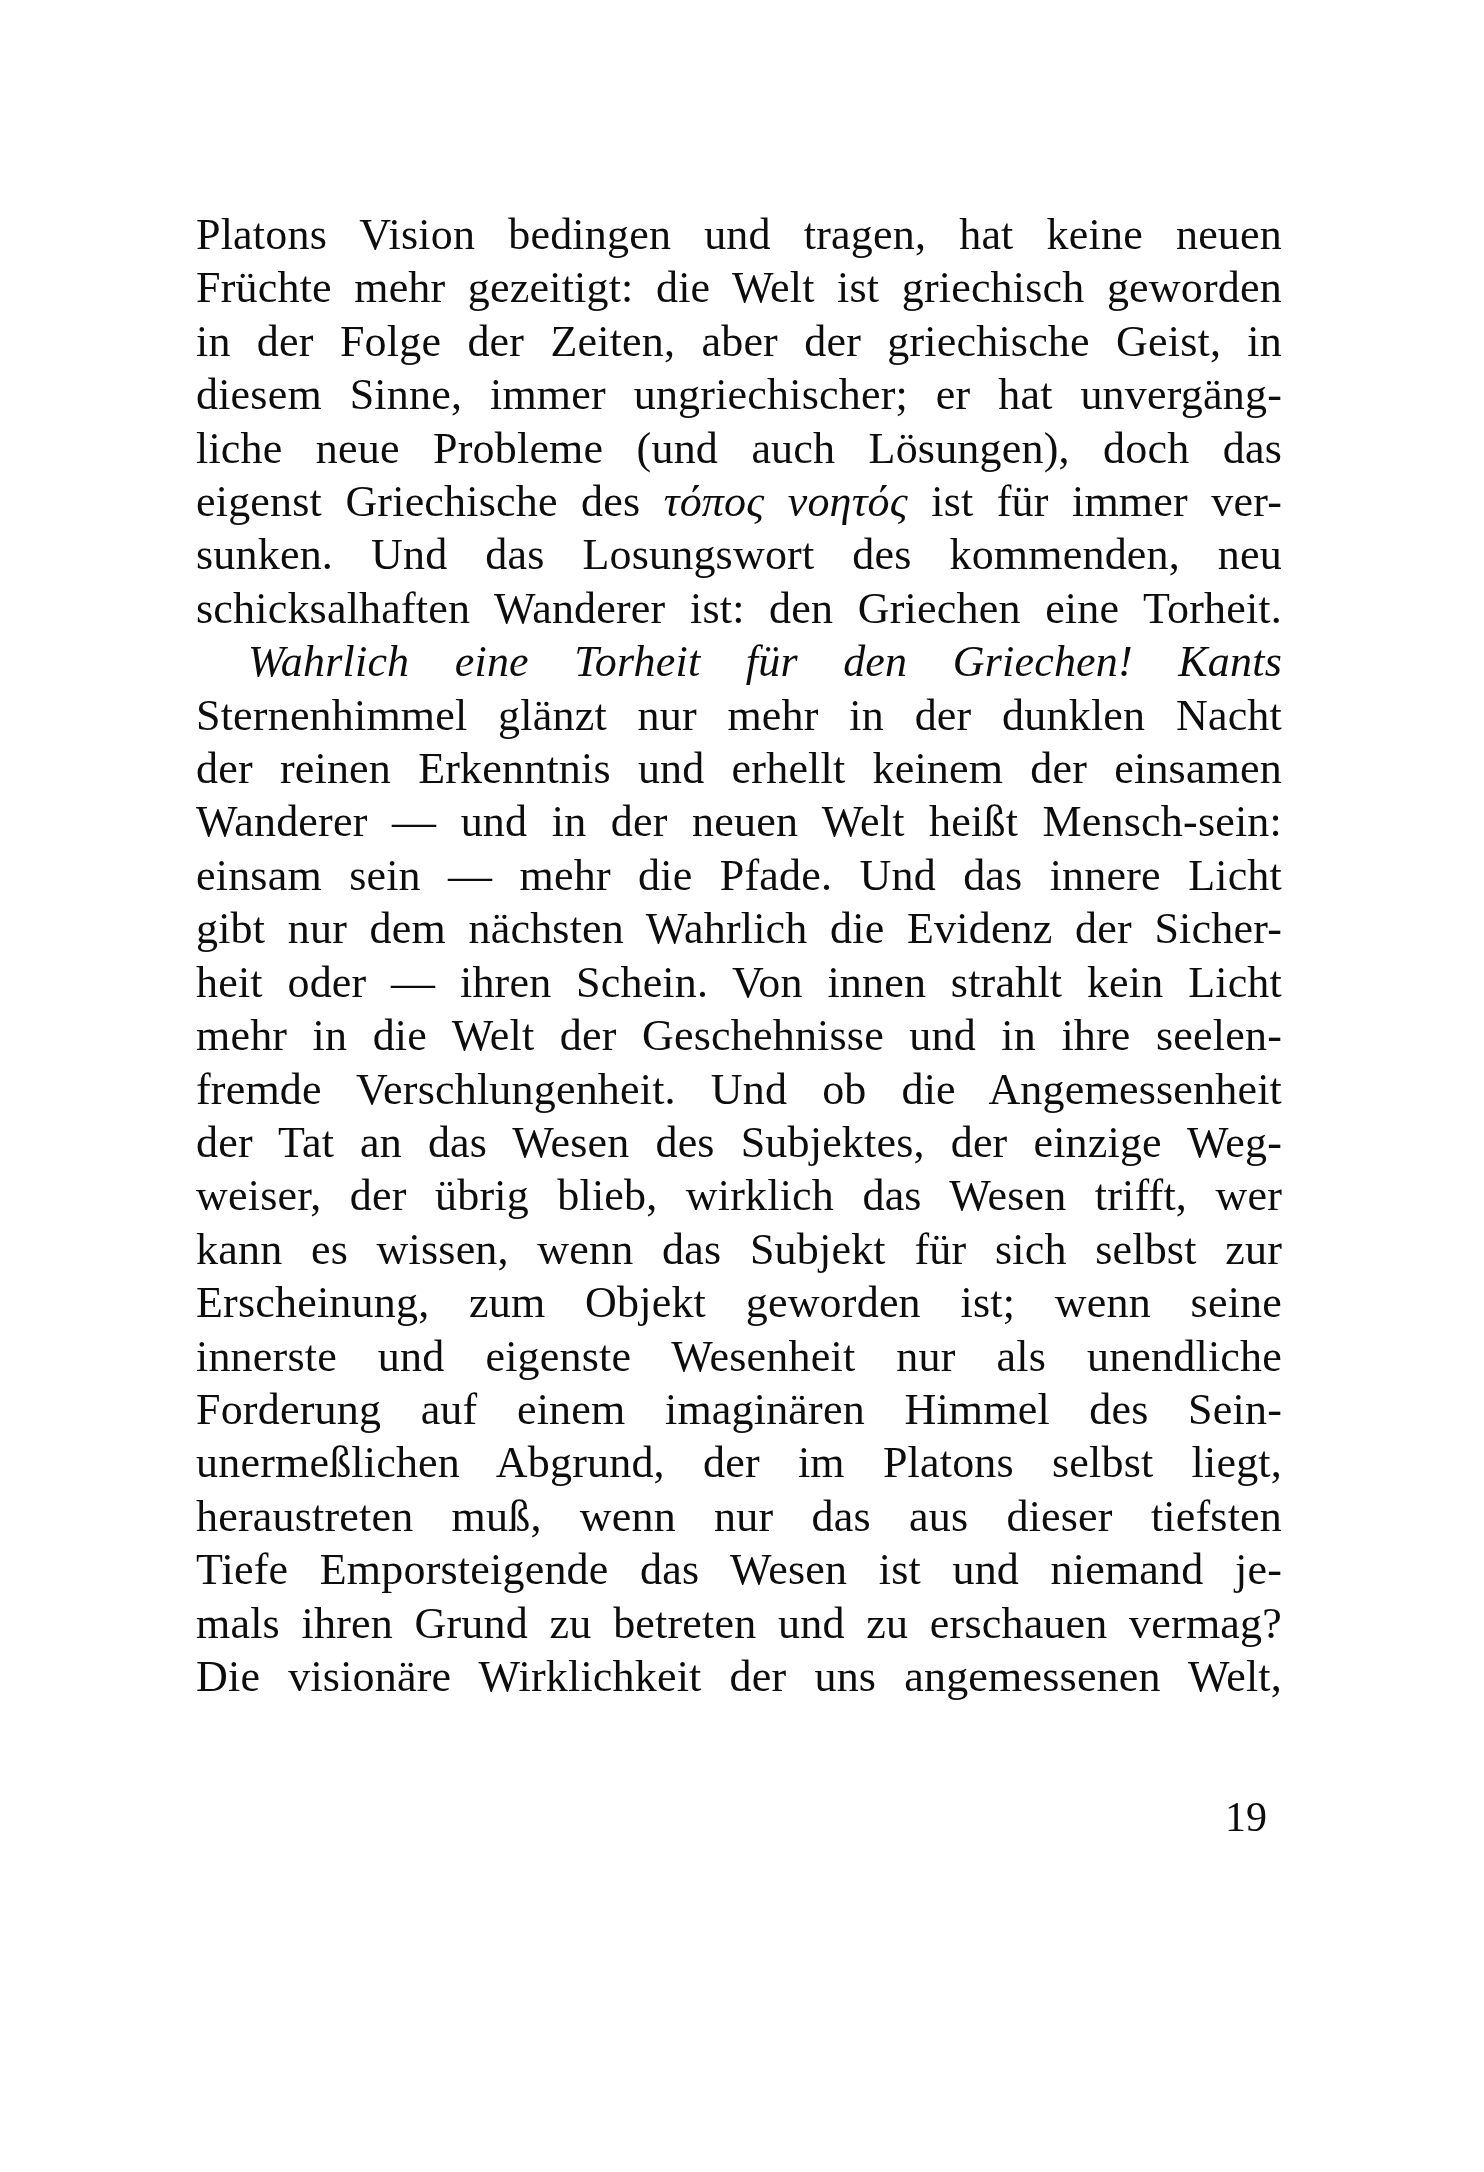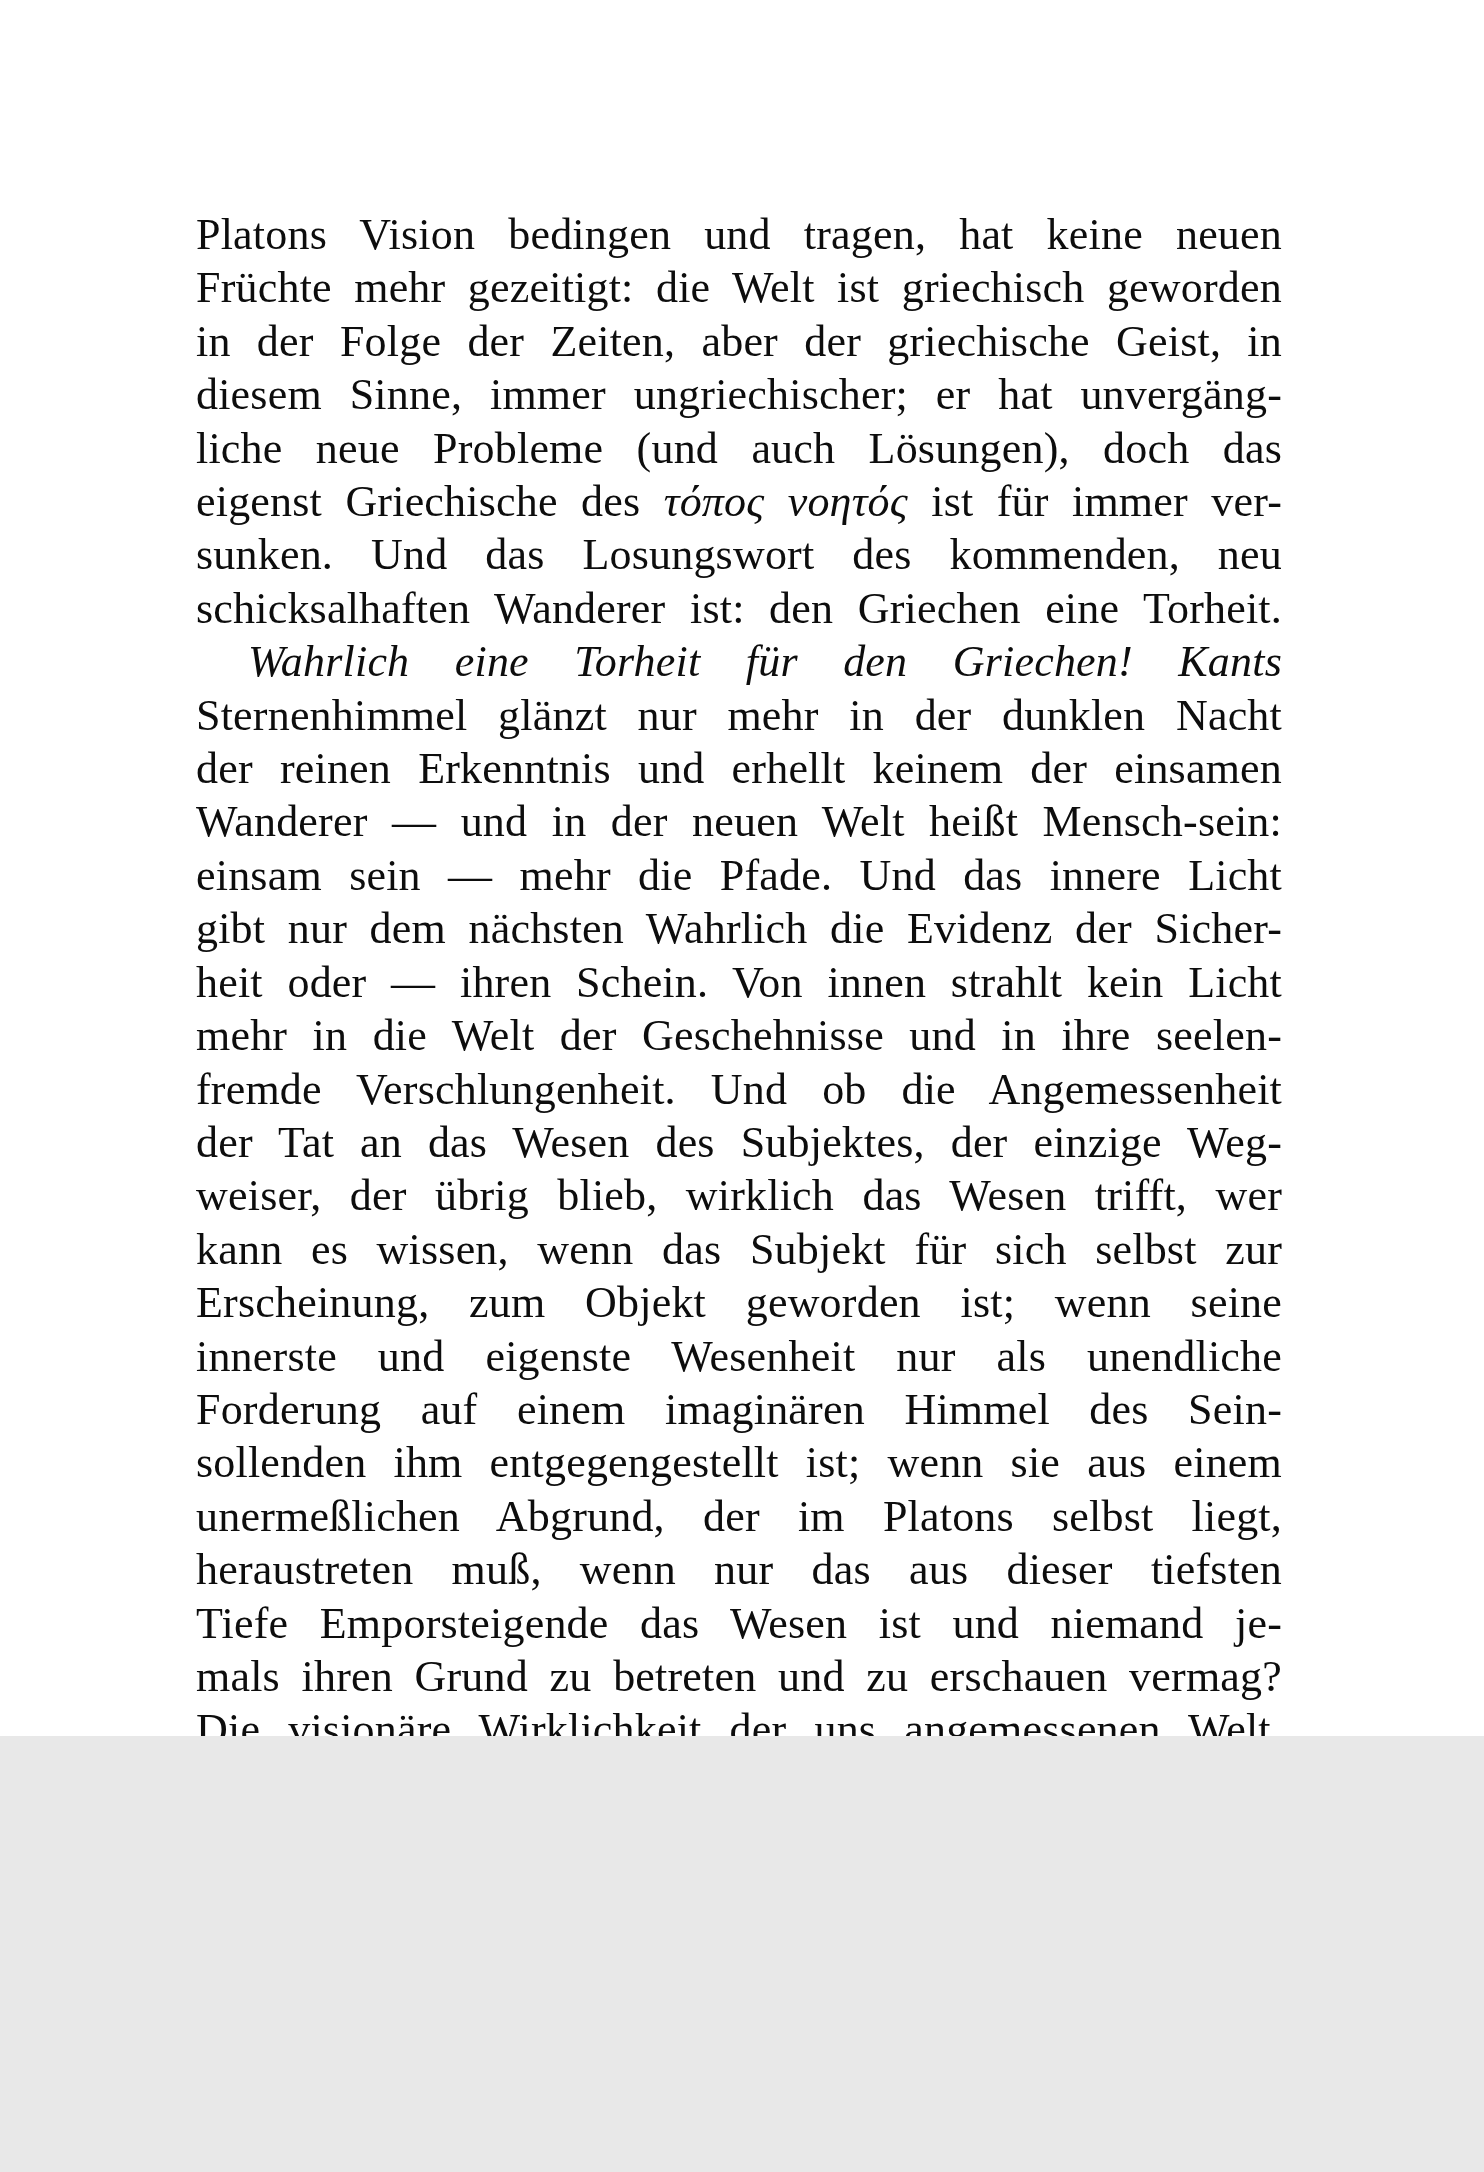--- a/index.html
+++ b/index.html
@@ -3,21 +3,21 @@
 <meta charset="utf-8">
 <style>
   html, body {
     margin: 0;
     padding: 0;
     background: #e8e8e8;
   }
   .page {
     position: relative;
     width: 1484px;
-    height: 1736px;
+    height: 2172px;
     background: #ffffff;
     overflow: hidden;
     font-family: "Liberation Serif", "DejaVu Serif", serif;
     color: #0d0d0d;
   }
   .text-block {
     position: absolute;
     left: 196px;
     top: 208px;
     width: 1086px;
@@ -71,21 +71,20 @@
     <div class="line">gibt nur dem nächsten Wahrlich die Evidenz der Sicher-</div>
     <div class="line">heit oder — ihren Schein. Von innen strahlt kein Licht</div>
     <div class="line">mehr in die Welt der Geschehnisse und in ihre seelen-</div>
     <div class="line">fremde Verschlungenheit. Und ob die Angemessenheit</div>
     <div class="line">der Tat an das Wesen des Subjektes, der einzige Weg-</div>
     <div class="line">weiser, der übrig blieb, wirklich das Wesen trifft, wer</div>
     <div class="line">kann es wissen, wenn das Subjekt für sich selbst zur</div>
     <div class="line">Erscheinung, zum Objekt geworden ist; wenn seine</div>
     <div class="line">innerste und eigenste Wesenheit nur als unendliche</div>
     <div class="line">Forderung auf einem imaginären Himmel des Sein-</div>
-    <div class="line">sollenden ihm entgegengestellt ist; wenn sie aus einem</div>
     <div class="line">unermeßlichen Abgrund, der im Platons selbst liegt,</div>
     <div class="line">heraustreten muß, wenn nur das aus dieser tiefsten</div>
     <div class="line">Tiefe Emporsteigende das Wesen ist und niemand je-</div>
     <div class="line">mals ihren Grund zu betreten und zu erschauen vermag?</div>
     <div class="line">Die visionäre Wirklichkeit der uns angemessenen Welt,</div>
 
   </div>
 
   <div class="page-number">19</div>
 </div>

